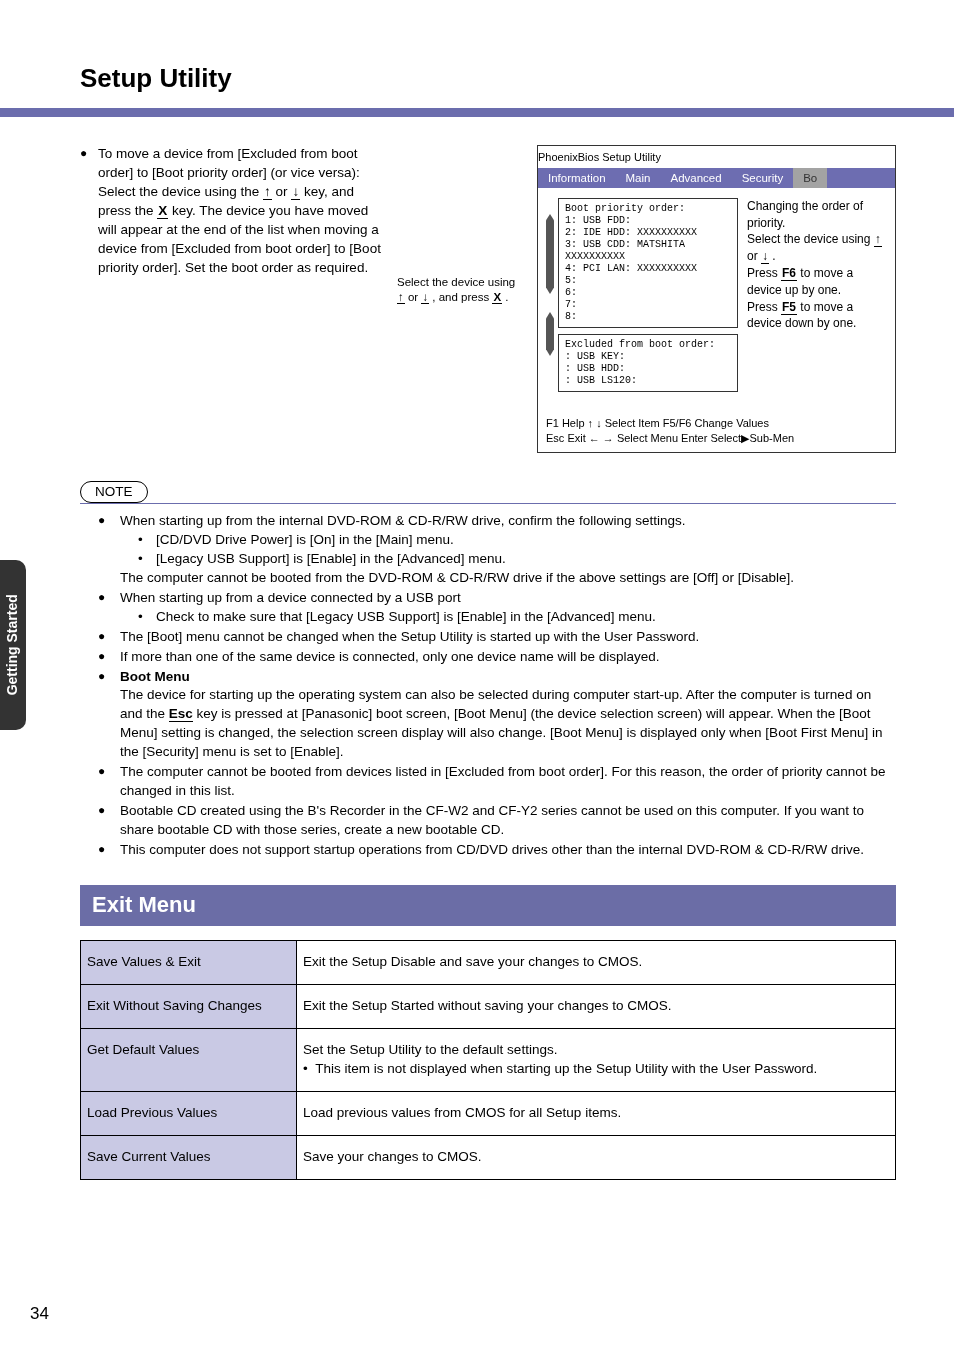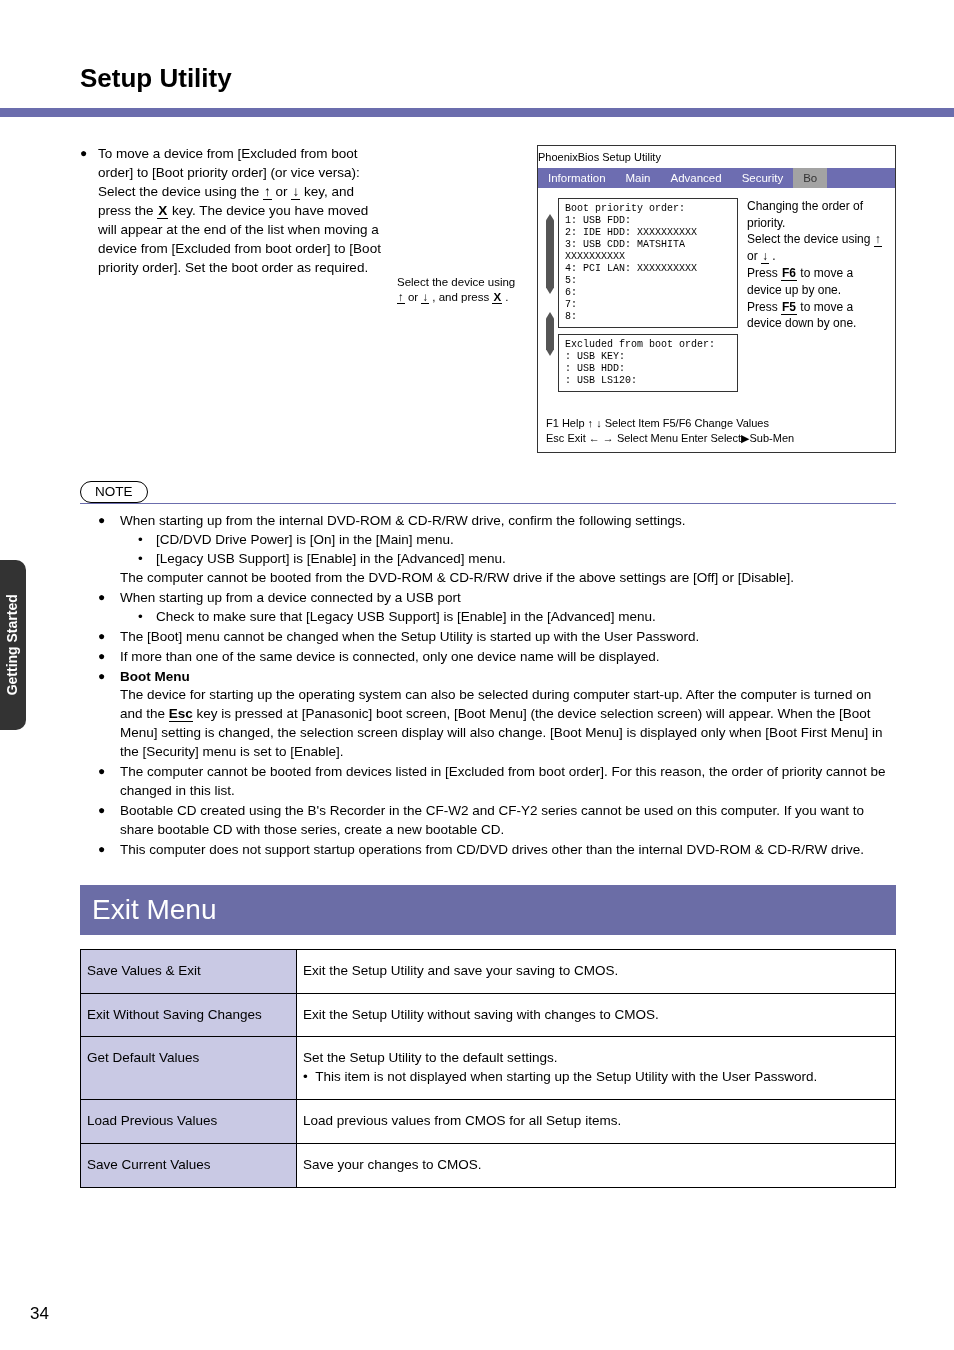--- a/index.html
+++ b/index.html
@@ -138,22 +138,22 @@
   .sub { padding-left: 0; }
   .sub li { display: flex; }
   .sub .b2 { width: 18px; flex: 0 0 18px; }
   .esc-key {
     font-weight: bold;
     border-bottom: 1px solid #000;
   }
   h2.section {
     background: #6b6da6;
     color: #fff;
-    font-size: 28px;
-    font-weight: normal;
+    font-size: 22px;
+    font-weight: bold;
     padding: 5px 12px;
     margin: 26px 0 14px;
   }
   table.exit {
     width: 100%;
     border-collapse: collapse;
     font-size: 13.5px;
   }
   table.exit td {
     border: 1px solid #000;
@@ -345,25 +345,25 @@
       </li>
     </ul>
   </div>
 
   <h2 class="section">Exit Menu</h2>
 
   <table class="exit">
     <tbody>
         <tr>
       <td>Save Values &amp; Exit</td>
-      <td>Exit the Setup Utility and save your saving to CMOS.</td>
+      <td>Exit the Setup Disable and save your changes to CMOS.</td>
     </tr>
     <tr>
       <td>Exit Without Saving Changes</td>
-      <td>Exit the Setup Utility without saving with changes to CMOS.</td>
+      <td>Exit the Setup Started without saving your changes to CMOS.</td>
     </tr>
     <tr>
       <td>Get Default Values</td>
       <td>
         <span>Set the Setup Utility to the default settings.</span><br>
         • &nbsp;<span>This item is not displayed when starting up the Setup Utility with the User Password.</span>
       </td>
     </tr>
     <tr>
       <td>Load Previous Values</td>

